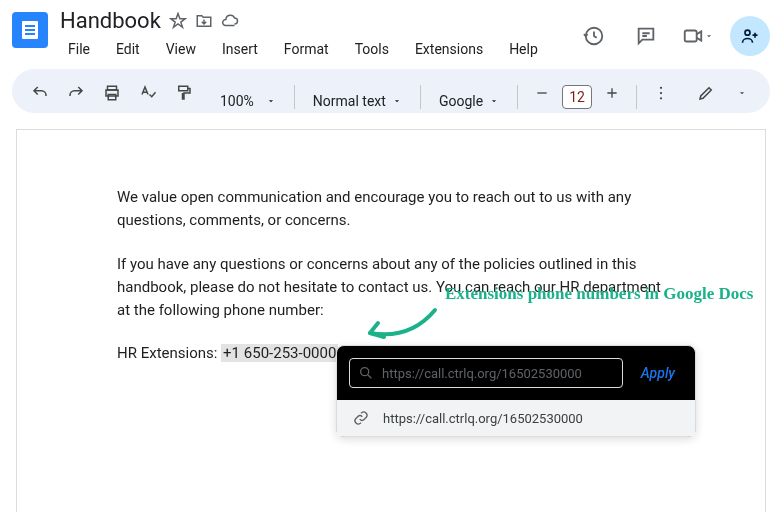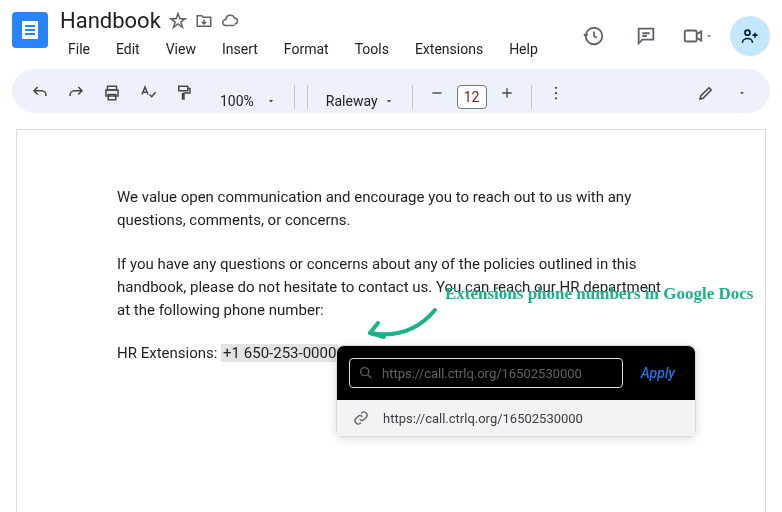--- a/index.html
+++ b/index.html
@@ -135,23 +135,29 @@
         <path d="M17 6h3v6h-8v8h-2v-8"></path>
       </svg>
     </div>
  <div class="sel">
       <span class="zoom">100%</span>
       <svg width="10" height="10" viewBox="0 0 24 24" fill="currentColor">
         <path d="M7 10l5 5 5-5z"></path>
       </svg>
     </div>
  <div class="sep"></div>
- <div class="sep"></div>
  <div class="sel">
-      <span>Raleway</span>
+      <span>Normal text</span>
+      <svg width="10" height="10" viewBox="0 0 24 24" fill="currentColor">
+        <path d="M7 10l5 5 5-5z"></path>
+      </svg>
+    </div>
+ <div class="sep"></div>
+ <div class="sel">
+      <span>Google</span>
       <svg width="10" height="10" viewBox="0 0 24 24" fill="currentColor">
         <path d="M7 10l5 5 5-5z"></path>
       </svg>
     </div>
  <div class="sep"></div>
  <div class="tbtn">
       <svg width="16" height="16" viewBox="0 0 24 24" stroke="currentColor" stroke-width="2">
         <path d="M5 12h14"></path>
       </svg>
     </div>

